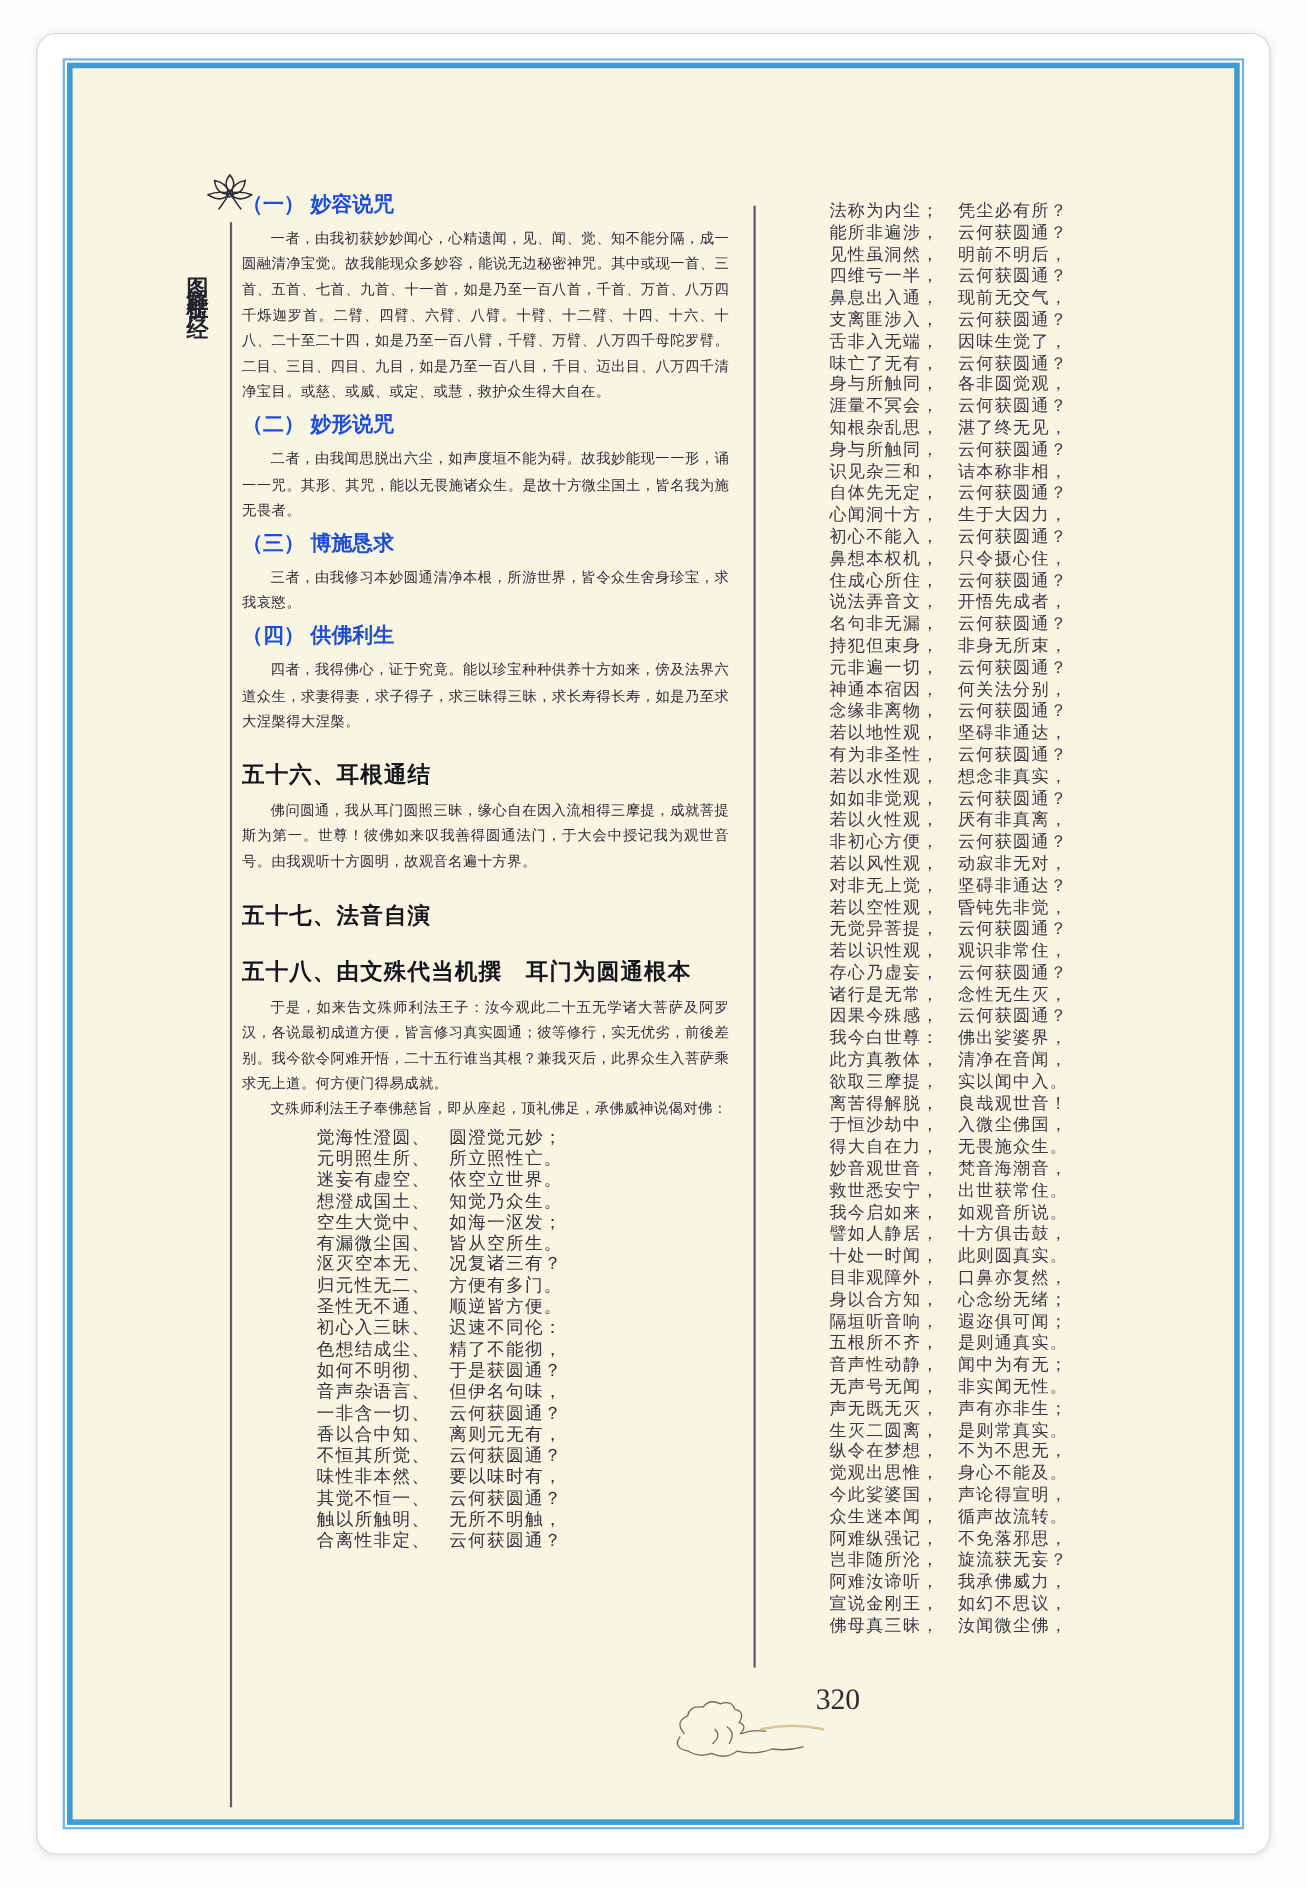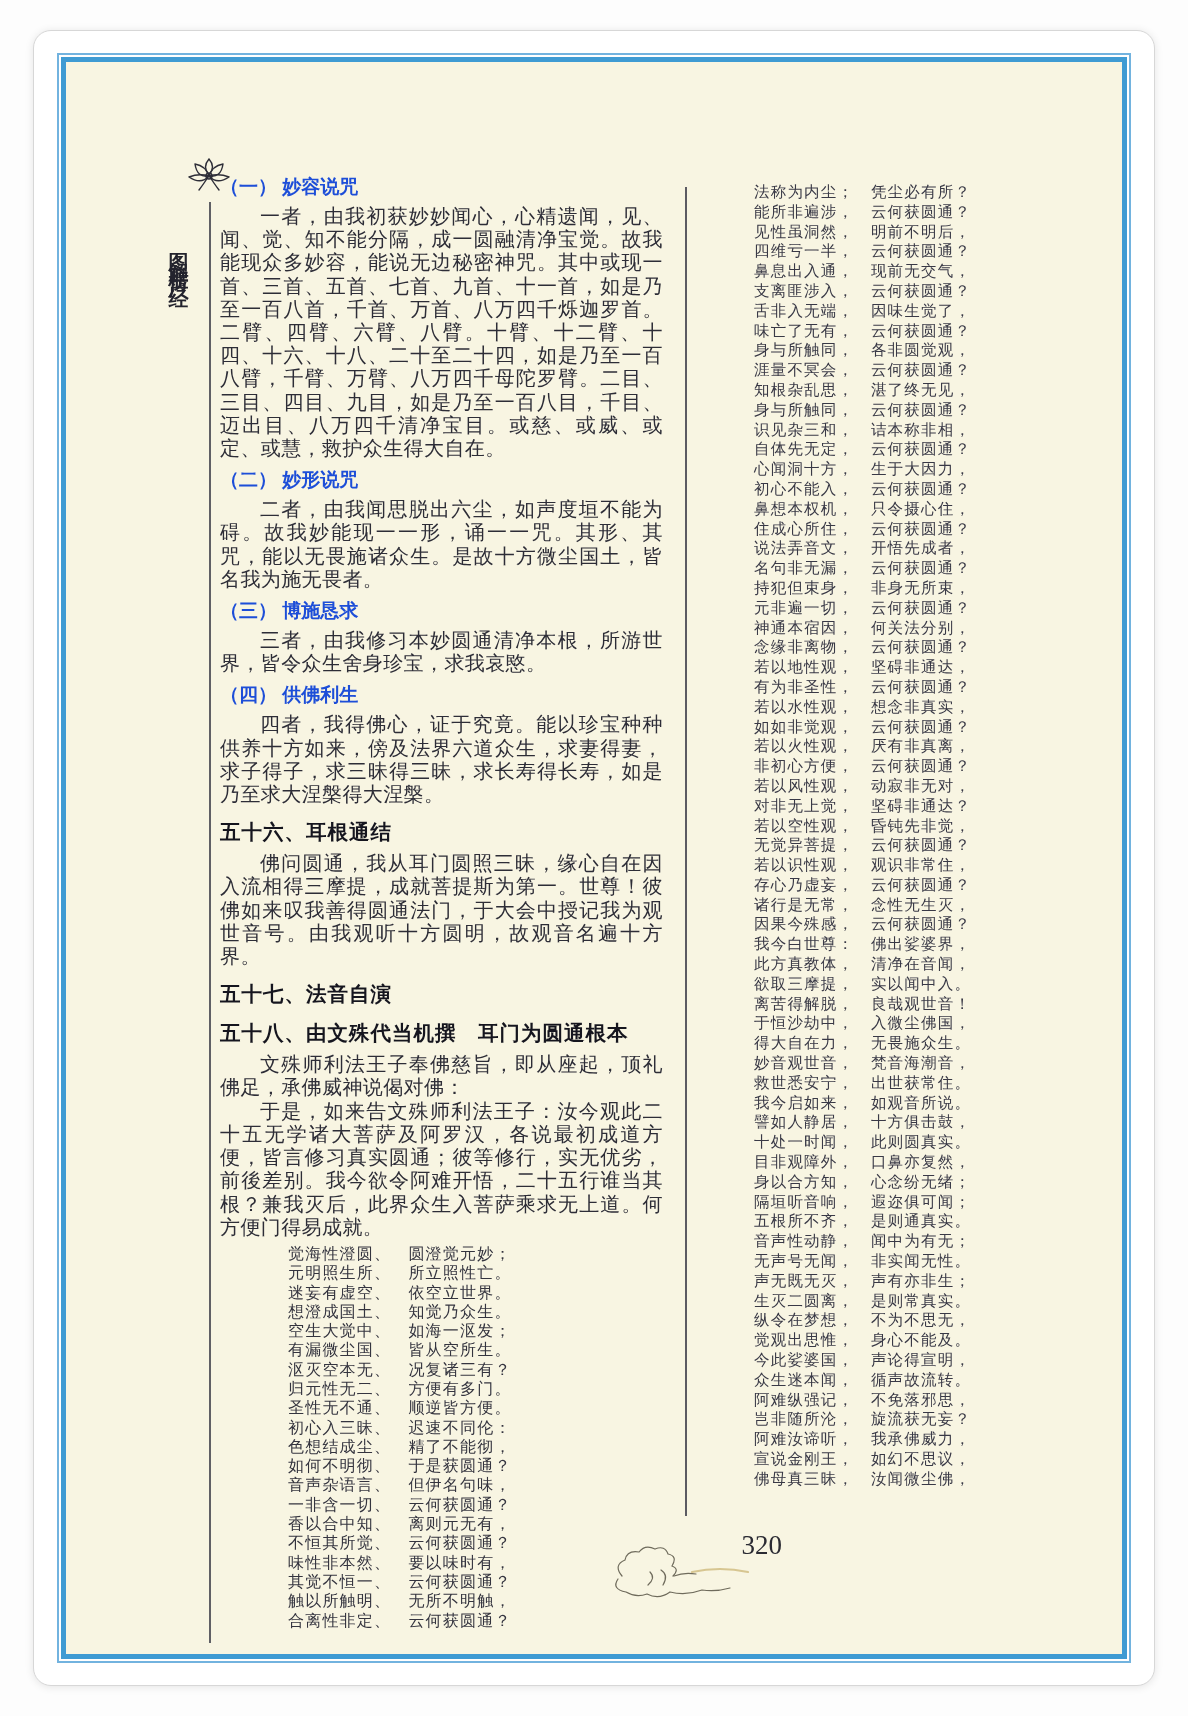--- a/index.html
+++ b/index.html
@@ -22,22 +22,22 @@
                 font-family:"Liberation Sans", sans-serif; font-weight:bold;
                 font-size:20px; letter-spacing:9px; color:#23232d; }
   
   .left-col { position:absolute; left:154px; top:112px; width:443px; color:#2d2d37; }
   .left-col .subhead { font-family:"Liberation Sans", sans-serif; font-weight:bold;
                        font-size:19px; line-height:26px; color:#1d4ed8;
                        margin-top:7px; margin-bottom:5px; }
   .left-col .subhead:first-child { margin-top:0; }
   .left-col .chapter { font-family:"Liberation Sans", sans-serif; font-weight:bold;
                        font-size:20.5px; line-height:27px; color:#15151e;
-                       letter-spacing:1px; margin-top:12px; margin-bottom:7px; }
-  .left-col .para { font-size:20px; line-height:23.2px; letter-spacing:.4px;
+                       letter-spacing:1px; margin-top:24px; margin-bottom:7px; }
+  .left-col .para { font-size:13px; line-height:23.2px; letter-spacing:.4px;
                     text-align:justify; text-indent:2em; }
   .verse-block { margin-top:5px; margin-left:68px; }
   .verse-line { font-size:16px; line-height:19.3px; letter-spacing:1.2px;
                 white-space:nowrap; color:#34343f; }
   
   .col-divider { position:absolute; left:619px; top:125px; width:2px; height:1329px;
                  background:#4a4a54; opacity:.9; }
   
   .right-col { position:absolute; left:688px; top:120px; }
   .right-col .verse-line { font-size:15.5px; line-height:19.8px; letter-spacing:1.2px;
@@ -76,22 +76,22 @@
             <div class="subhead">（二） 妙形说咒</div>
             <div class="para">二者，由我闻思脱出六尘，如声度垣不能为碍。故我妙能现一一形，诵一一咒。其形、其咒，能以无畏施诸众生。是故十方微尘国土，皆名我为施无畏者。</div>
             <div class="subhead">（三） 博施恳求</div>
             <div class="para">三者，由我修习本妙圆通清净本根，所游世界，皆令众生舍身珍宝，求我哀愍。</div>
             <div class="subhead">（四） 供佛利生</div>
             <div class="para">四者，我得佛心，证于究竟。能以珍宝种种供养十方如来，傍及法界六道众生，求妻得妻，求子得子，求三昧得三昧，求长寿得长寿，如是乃至求大涅槃得大涅槃。</div>
             <div class="chapter">五十六、耳根通结</div>
             <div class="para">佛问圆通，我从耳门圆照三昧，缘心自在因入流相得三摩提，成就菩提斯为第一。世尊！彼佛如来叹我善得圆通法门，于大会中授记我为观世音号。由我观听十方圆明，故观音名遍十方界。</div>
             <div class="chapter">五十七、法音自演</div>
             <div class="chapter">五十八、由文殊代当机撰　耳门为圆通根本</div>
+            <div class="para">于是，如来告文殊师利法王子：汝今观此二十五无学诸大菩萨及阿罗汉，各说最初成道方便，皆言修习真实圆通；彼等修行，实无优劣，前後差别。我今欲令阿难开悟，二十五行谁当其根？兼我灭后，此界众生入菩萨乘求无上道。何方便门得易成就。</div>
             <div class="para">文殊师利法王子奉佛慈旨，即从座起，顶礼佛足，承佛威神说偈对佛：</div>
-            <div class="para">于是，如来告文殊师利法王子：汝今观此二十五无学诸大菩萨及阿罗汉，各说最初成道方便，皆言修习真实圆通；彼等修行，实无优劣，前後差别。我今欲令阿难开悟，二十五行谁当其根？兼我灭后，此界众生入菩萨乘求无上道。何方便门得易成就。</div>
             <div class="verse-block">
               <div class="verse-line">觉海性澄圆、　圆澄觉元妙；</div>
               <div class="verse-line">元明照生所、　所立照性亡。</div>
               <div class="verse-line">迷妄有虚空、　依空立世界。</div>
               <div class="verse-line">想澄成国土、　知觉乃众生。</div>
               <div class="verse-line">空生大觉中、　如海一沤发；</div>
               <div class="verse-line">有漏微尘国、　皆从空所生。</div>
               <div class="verse-line">沤灭空本无、　况复诸三有？</div>
               <div class="verse-line">归元性无二、　方便有多门。</div>
               <div class="verse-line">圣性无不通、　顺逆皆方便。</div>

